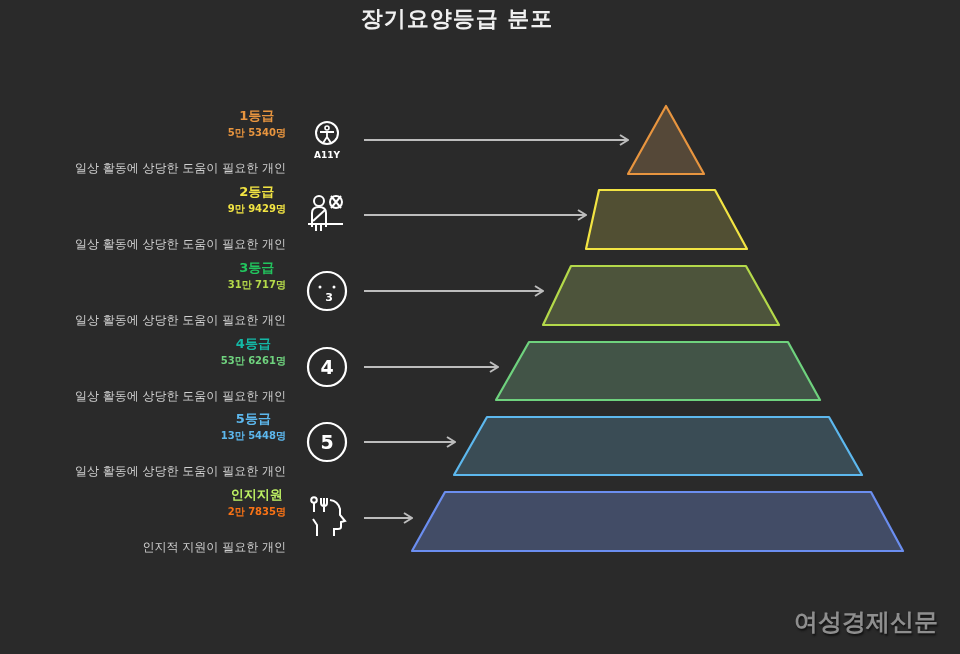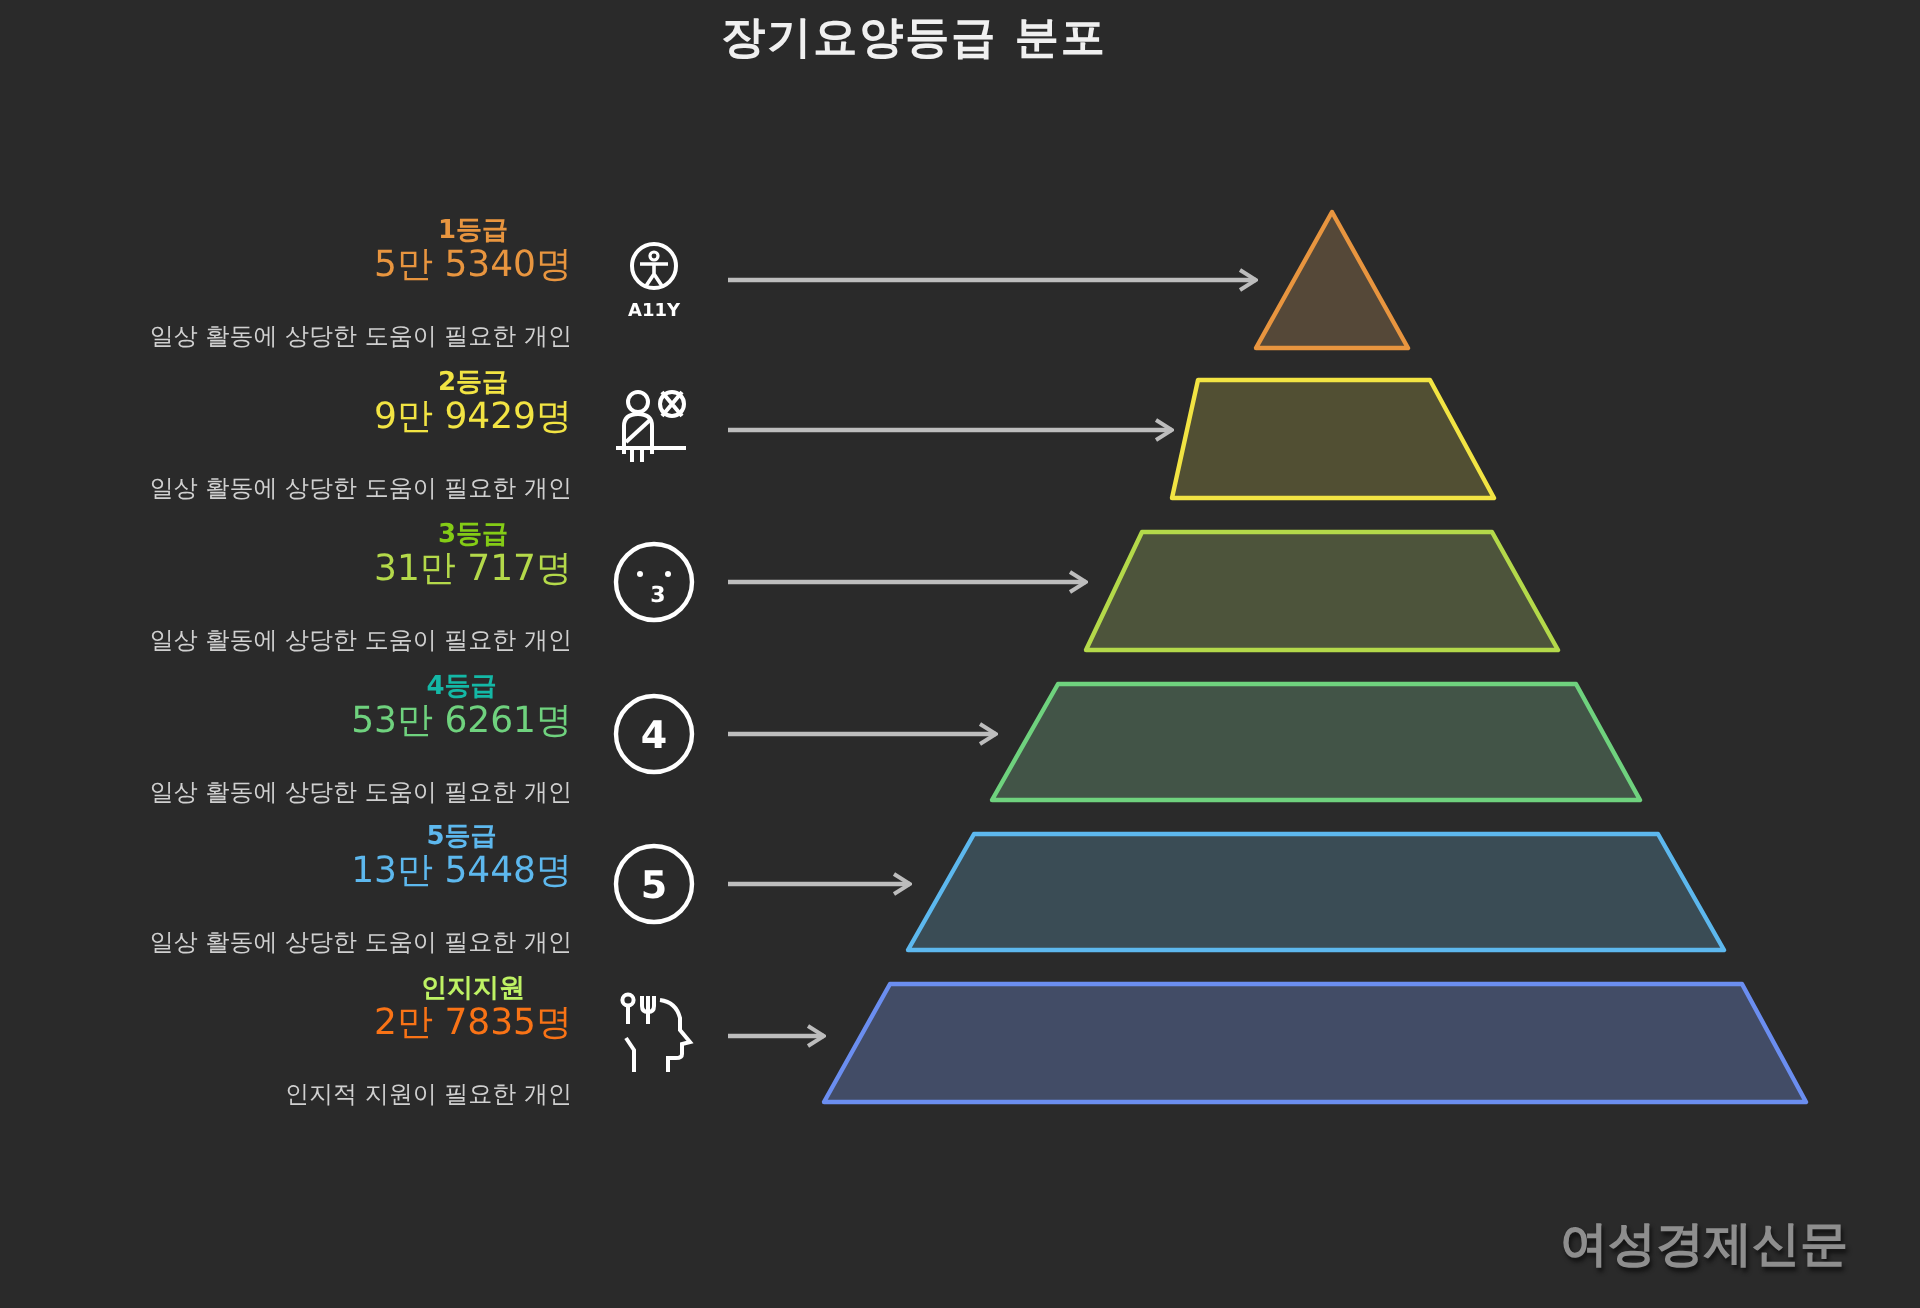--- a/index.html
+++ b/index.html
@@ -6,29 +6,29 @@
   body {
     width: 960px; height: 654px; background: #2a2a2a; position: relative; overflow: hidden;
     font-family: "DejaVu Sans", "Liberation Sans", sans-serif;
   }
   .title {
     position: absolute; top: 4px; left: 0; width: 914px; text-align: center;
     color: #f0f0f0; font-size: 22px; font-weight: bold; letter-spacing: 1px;
   }
   .label-block { position: absolute; right: 674px; text-align: center; }
   .label-name { font-size: 13px; font-weight: bold; line-height: 17px; }
-  .label-count { font-size: 18px; font-weight: normal; line-height: 17px; }
+  .label-count { font-size: 10px; font-weight: bold; line-height: 17px; }
   .label-desc {
     position: absolute; right: 674px; color: #d0d0d0; font-size: 12px; white-space: nowrap; text-align: center;
   }
   .icon-wrap { position: absolute; width: 44px; height: 44px; }
   svg { display: block; }
   .pyramid { position: absolute; left: 0; top: 0; }
   .watermark {
-    position: absolute; right: 36px; bottom: 16px; color: #8e8e8e; font-size: 24px;
+    position: absolute; right: 22px; bottom: 16px; color: #8e8e8e; font-size: 24px;
     font-weight: bold; text-shadow: 1px 2px 2px #111; letter-spacing: 0px;
   }
 </style>
 </head>
 <body>
 
 <div class="title">장기요양등급 분포</div>
 
 <svg class="pyramid" width="960" height="654">
   <defs>
@@ -77,21 +77,21 @@
     <path d="M7 34 L7 20 Q7 14 14 14 Q21 14 21 20 L21 34" fill="none" stroke="#fff" stroke-width="2"></path>
     <path d="M8 28 L20 17" stroke="#fff" stroke-width="2"></path>
     <path d="M3 31 L38 31" stroke="#fff" stroke-width="2"></path>
     <path d="M11 31 L11 38 M16 31 L16 38" stroke="#fff" stroke-width="2"></path>
     <circle cx="31" cy="9" r="6" fill="none" stroke="#fff" stroke-width="2"></circle>
     <path d="M26 3 L36 15 M36 3 L26 15" stroke="#fff" stroke-width="2"></path>
   </svg>
 </div>
 
 <div class="label-block" style="top:259px;">
-  <div class="label-name" style="color:#84cc16">3등급</div>
+  <div class="label-name" style="color:#22c55e">3등급</div>
   <div class="label-count" style="color:#b4d94a">31만 717명</div>
 </div>
 <div class="label-desc" style="top:312px;">일상 활동에 상당한 도움이 필요한 개인</div>
 <div class="icon-wrap" style="left:305px; top:269px;">
   <svg width="44" height="44" viewBox="0 0 44 44">
     <circle cx="22" cy="22" r="19" fill="none" stroke="#fff" stroke-width="2.2"></circle>
     <circle cx="15" cy="18" r="1.5" fill="#fff"></circle>
     <circle cx="29" cy="18" r="1.5" fill="#fff"></circle>
     <text x="24" y="32" text-anchor="middle" fill="#fff" font-size="11" font-weight="bold" font-family="DejaVu Sans, sans-serif">3</text>
   </svg>

